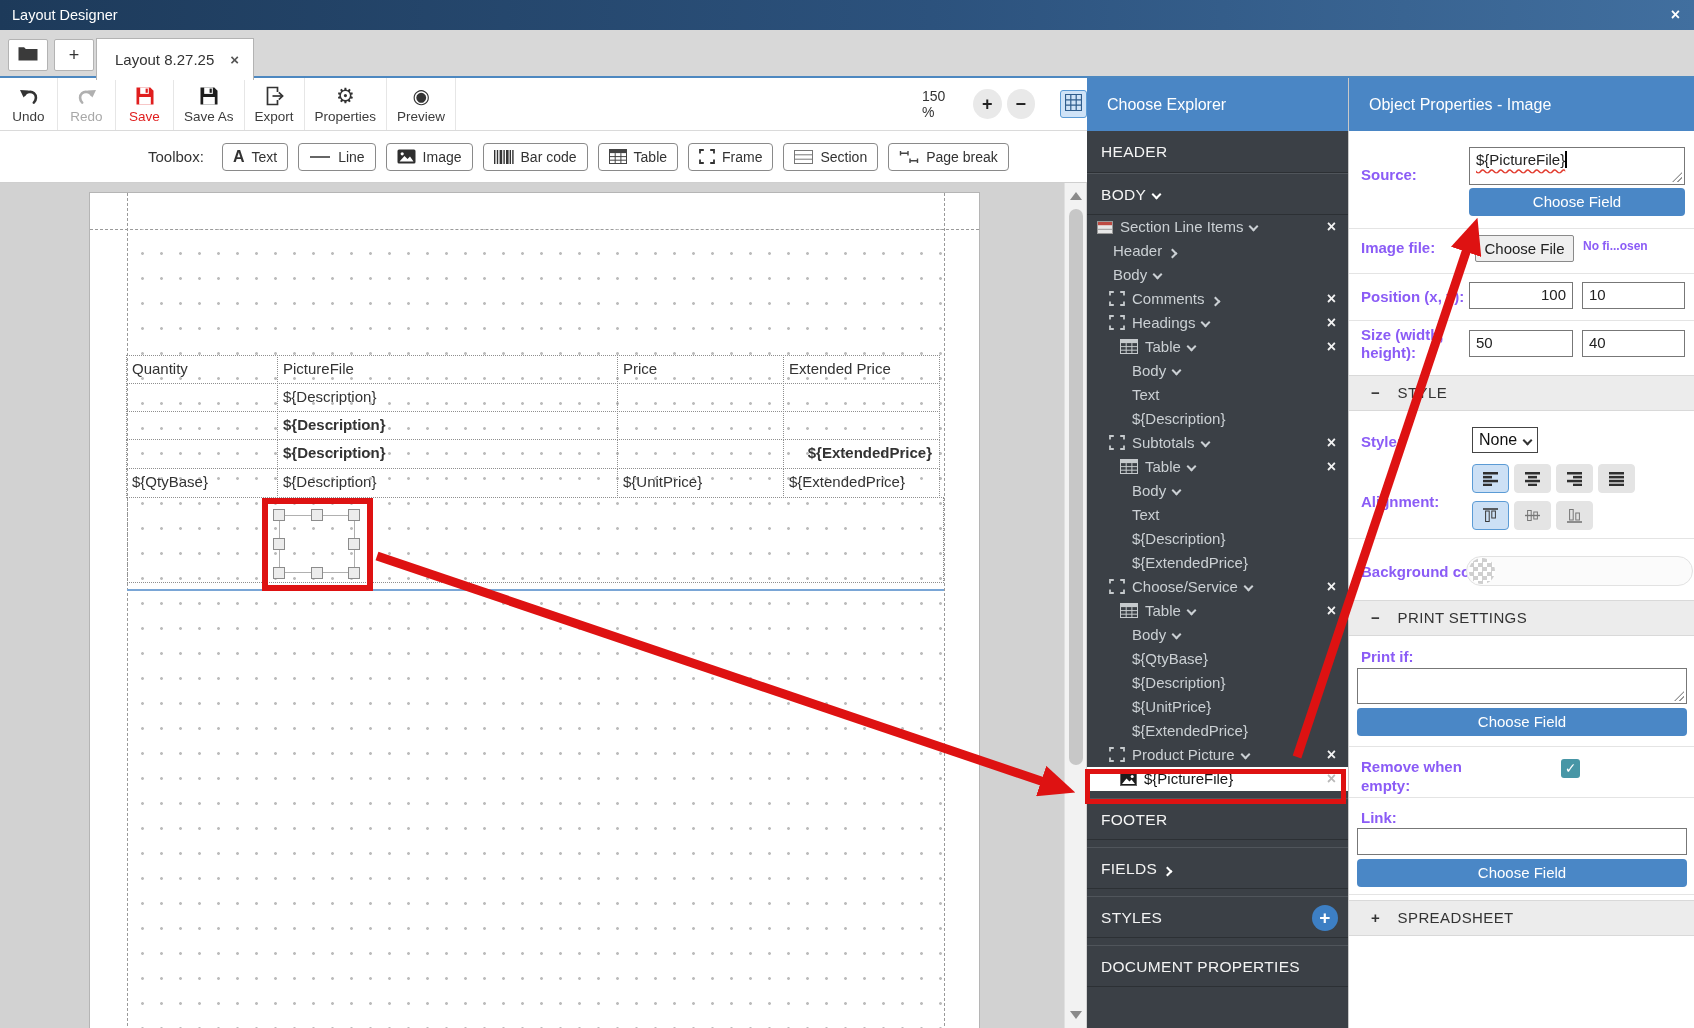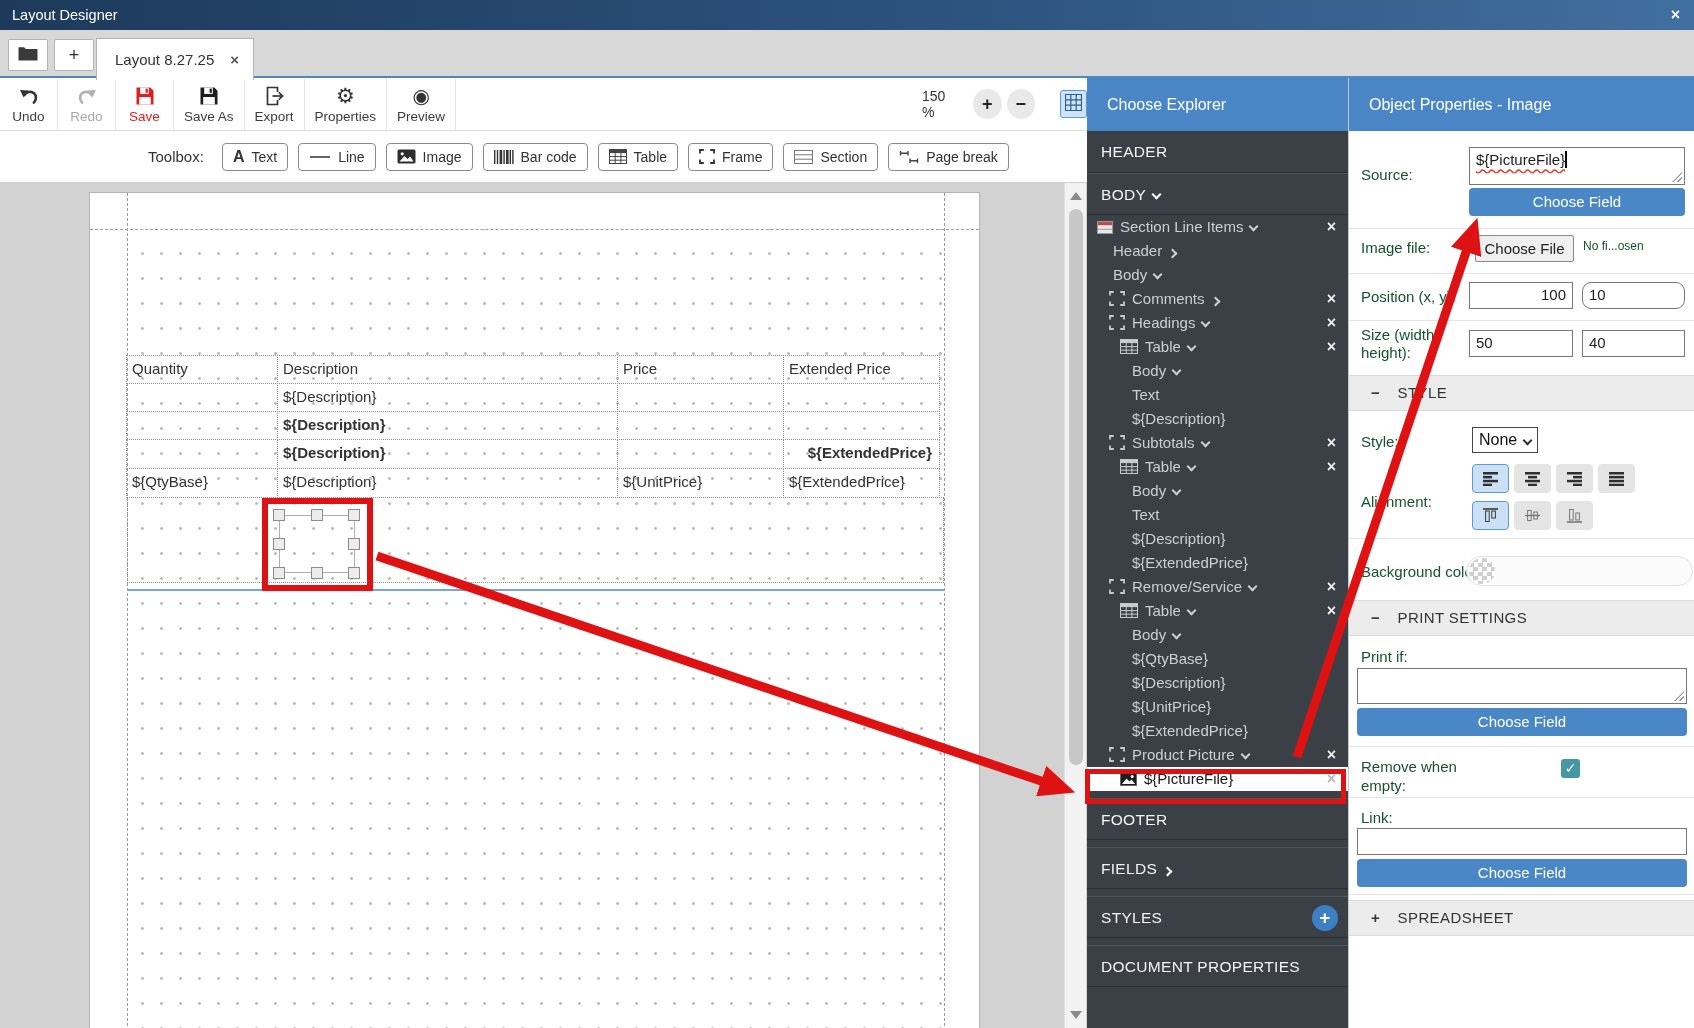--- a/index.html
+++ b/index.html
@@ -102,21 +102,21 @@
   .chev { display:inline-block; width:7px; height:7px; border-right:2px solid currentColor;
     border-bottom:2px solid currentColor; margin-left:7px; vertical-align:2px; }
   .chev.down { transform:rotate(45deg); }
   .chev.right { transform:rotate(-45deg); vertical-align:-1px; }
   .addbtn { position:absolute; right:10px; top:8px; width:26px; height:26px; border-radius:50%;
     background:#3d7fc4; color:#fff; font-size:19px; line-height:25px; text-align:center; font-weight:bold; }
 
   
   #props { position:absolute; left:1348px; top:78px; width:346px; height:950px;
     background:#fff; border-left:1px solid #c9c9c9; font-size:15px; }
-  .plabel { position:absolute; left:12px; color:#14532d; }
+  .plabel { position:absolute; left:12px; color:#8b5cf6;font-weight:bold; }
   .pinput { position:absolute; border:1px solid #777; background:#fff; padding:3px 6px;
     font-size:15px; font-family:"Liberation Sans",sans-serif; color:#222; }
   .cfield { position:absolute; background:#4a87c6; color:#fff; border:none; border-radius:4px;
     font-size:15px; text-align:center; line-height:28px; height:28px; }
   .pdivider { position:absolute; left:0; width:346px; border-top:1px solid #e4e4e4; }
   .pstrip { position:absolute; left:0; width:346px; height:36px; background:#ececec;
     border-top:1px solid #d9d9d9; border-bottom:1px solid #d9d9d9; line-height:34px;
     color:#333; font-size:15px; letter-spacing:.4px; }
   .pstrip .pm { display:inline-block; width:22px; margin-left:22px; font-weight:bold; }
   .grip { position:absolute; right:2px; bottom:2px; width:10px; height:10px;
@@ -330,21 +330,21 @@
 
 <div id="canvas">
   <div id="page">
     <div class="guide-v" style="left:37px;"></div>
     <div class="guide-v" style="left:854px;"></div>
     <div class="guide-h" style="top:36px;"></div>
     <div id="dots"></div>
     <div id="doc-table">
         <div class="trow">
           <div class="tcell" style="width: 152px; height: 29px;">Quantity</div>
-          <div class="tcell" style="width: 341px; height: 29px;">Description</div>
+          <div class="tcell" style="width: 341px; height: 29px;">PictureFile</div>
           <div class="tcell" style="width: 167px; height: 29px;">Price</div>
           <div class="tcell" style="width: 157px; height: 29px;">Extended Price</div>
         </div>
         <div class="trow">
           <div class="tcell" style="width: 152px; height: 29px;"></div>
           <div class="tcell" style="width: 341px; height: 29px;">${Description}</div>
           <div class="tcell" style="width: 167px; height: 29px;"></div>
           <div class="tcell" style="width: 157px; height: 29px;"></div>
         </div>
         <div class="trow">
@@ -419,21 +419,21 @@
             <rect x="0.5" y="0.5" width="17" height="14" fill="none" stroke="#c6cacd"></rect>
             <rect x="0.5" y="0.5" width="17" height="3.6" fill="#c6cacd"></rect>
             <path d="M0.5 7.6 H17.5 M0.5 11.2 H17.5 M6.2 4.1 V14.5 M11.9 4.1 V14.5" stroke="#c6cacd" stroke-width="1" fill="none"></path>
           </svg></span><span>Table</span><span class="chev down"></span><span class="xbtn">×</span></div>
       <div class="node" style="padding-left: 45px;"><span>Body</span><span class="chev down"></span></div>
       <div class="node" style="padding-left: 45px;"><span>Text</span></div>
       <div class="node" style="padding-left: 45px;"><span>${Description}</span></div>
       <div class="node" style="padding-left: 45px;"><span>${ExtendedPrice}</span></div>
       <div class="node" style="padding-left: 22px;"><span class="tico"><svg width="16" height="15" viewBox="0 0 16 15" fill="none" stroke="#c6cacd" stroke-width="1.8">
             <path d="M1 4.5 V1 H4.8 M11.2 1 H15 V4.5 M15 10.5 V14 H11.2 M4.8 14 H1 V10.5"></path>
-          </svg></span><span>Remove/Service</span><span class="chev down"></span><span class="xbtn">×</span></div>
+          </svg></span><span>Choose/Service</span><span class="chev down"></span><span class="xbtn">×</span></div>
       <div class="node" style="padding-left: 33px;"><span class="tico"><svg width="18" height="15" viewBox="0 0 18 15">
             <rect x="0.5" y="0.5" width="17" height="14" fill="none" stroke="#c6cacd"></rect>
             <rect x="0.5" y="0.5" width="17" height="3.6" fill="#c6cacd"></rect>
             <path d="M0.5 7.6 H17.5 M0.5 11.2 H17.5 M6.2 4.1 V14.5 M11.9 4.1 V14.5" stroke="#c6cacd" stroke-width="1" fill="none"></path>
           </svg></span><span>Table</span><span class="chev down"></span><span class="xbtn">×</span></div>
       <div class="node" style="padding-left: 45px;"><span>Body</span><span class="chev down"></span></div>
       <div class="node" style="padding-left: 45px;"><span>${QtyBase}</span></div>
       <div class="node" style="padding-left: 45px;"><span>${Description}</span></div>
       <div class="node" style="padding-left: 45px;"><span>${UnitPrice}</span></div>
       <div class="node" style="padding-left: 45px;"><span>${ExtendedPrice}</span></div>
@@ -463,21 +463,21 @@
   <button class="cfield" style="left:120px; top:110px; width:216px;">Choose Field</button>
   <div class="pdivider" style="top:150px;"></div>
 
   <span class="plabel" style="top:161px;">Image file:</span>
   <button class="filebtn" style="left:126px; top:157px; width:99px; height:27px;">Choose File</button>
   <span class="plabel" style="left:234px; top:161px; font-size:12px;">No fi...osen</span>
   <div class="pdivider" style="top:195px;"></div>
 
   <span class="plabel" style="top:210px;">Position (x, y):</span>
   <div class="pinput" style="left:120px; top:204px; width:104px; height:27px;text-align:right;">100</div>
-  <div class="pinput" style="left:233px; top:204px; width:103px; height:27px;border-radius:9px;">10</div>
+  <div class="pinput" style="left:233px; top:204px; width:103px; height:27px;">10</div>
   <div class="pdivider" style="top:242px;"></div>
 
   <span class="plabel" style="top:248px;">Size (width,</span>
   <span class="plabel" style="top:266px;">height):</span>
   <div class="pinput" style="left:120px; top:252px; width:104px; height:27px;">50</div>
   <div class="pinput" style="left:233px; top:252px; width:103px; height:27px;">40</div>
 
   <div class="pstrip" style="top:297px;">
     <span class="pm">−</span>
     <span>STYLE</span>

